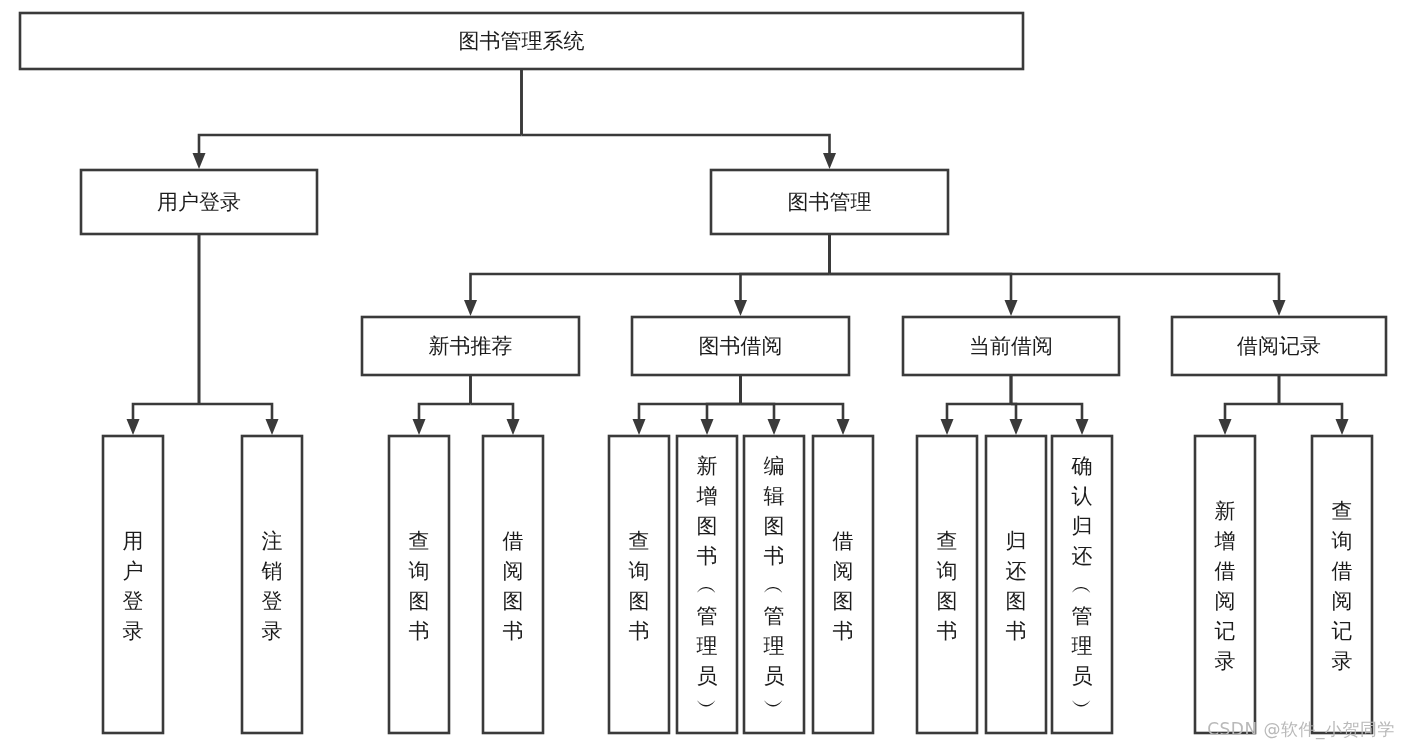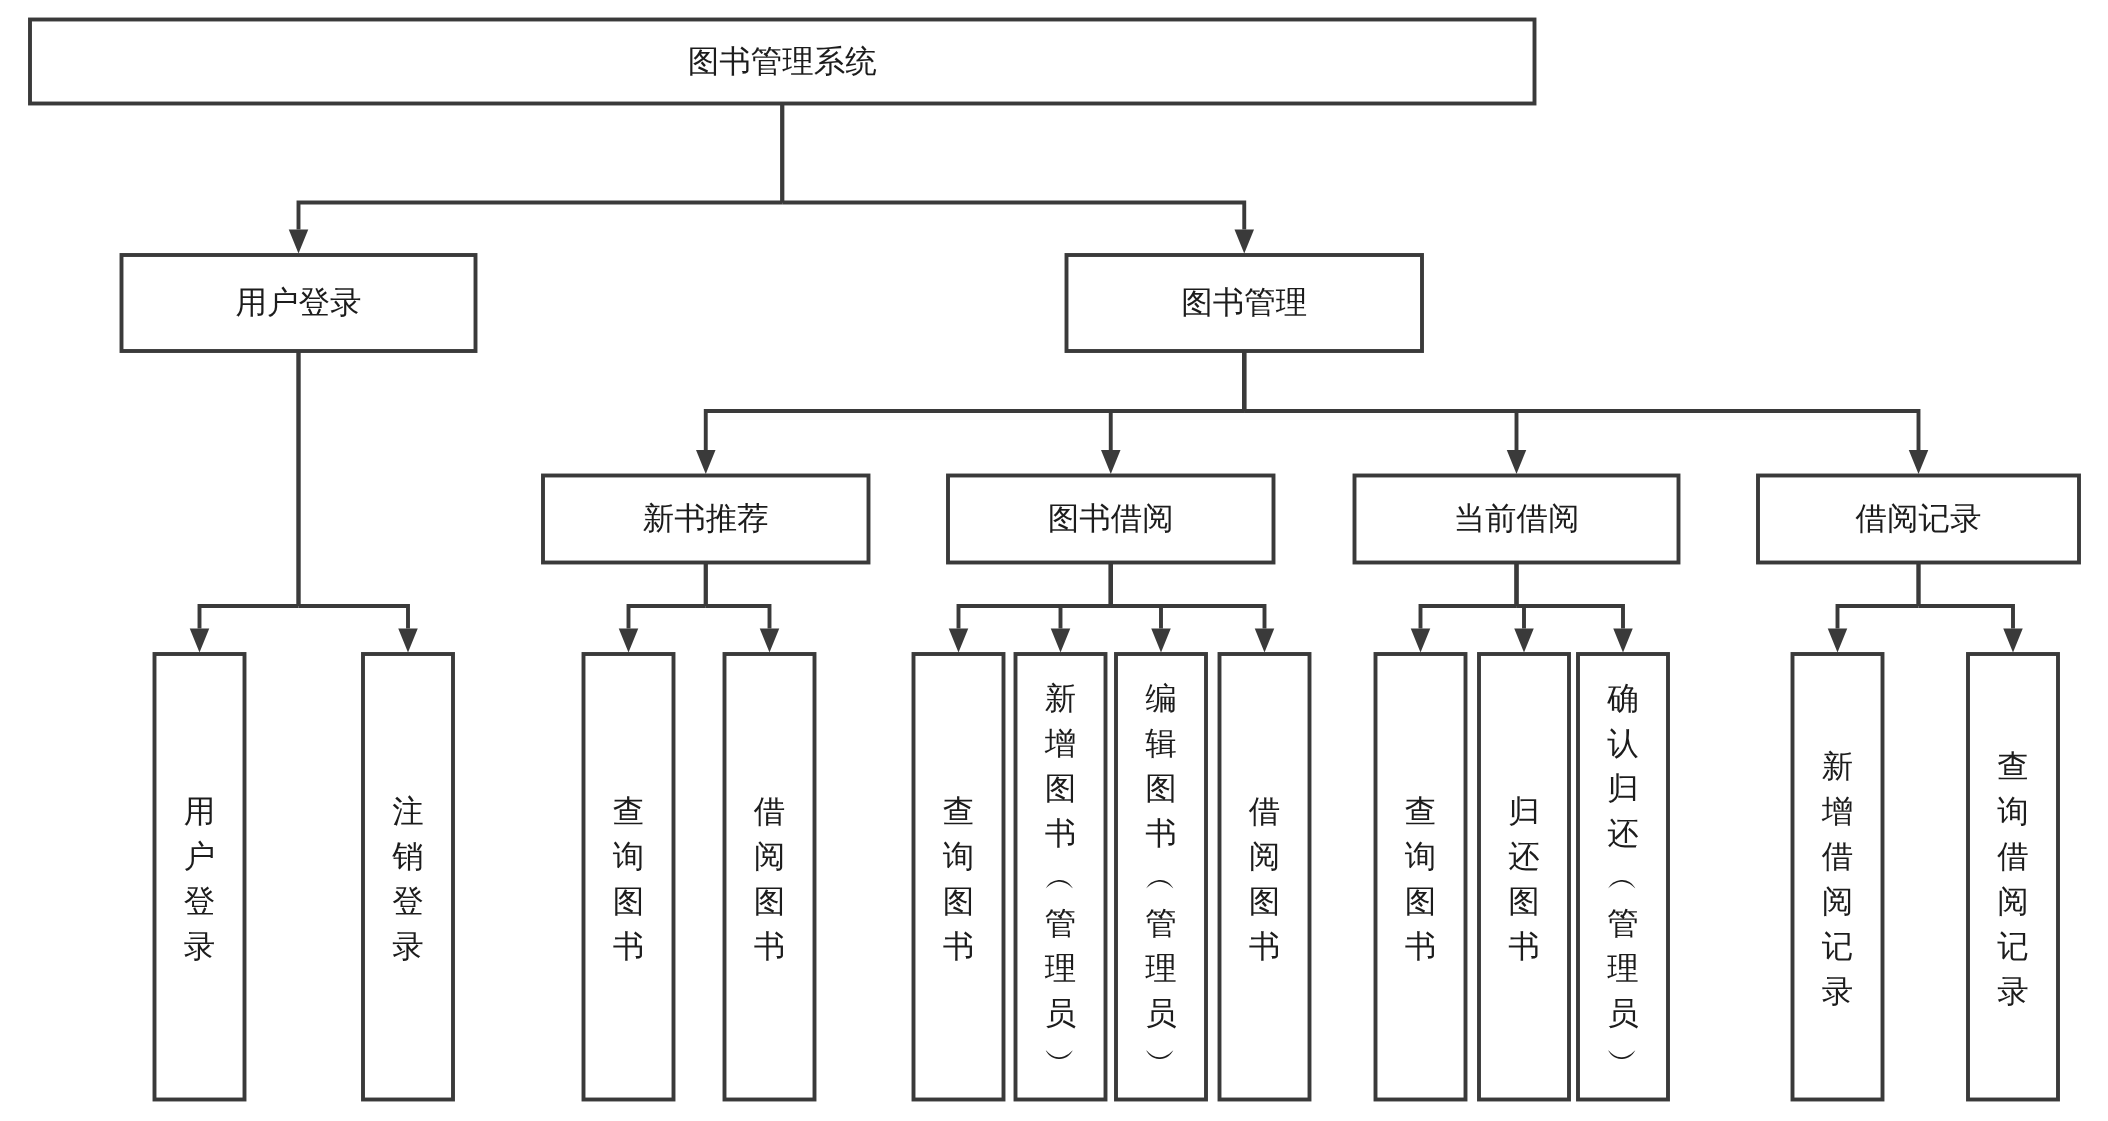--- a/index.html
+++ b/index.html
@@ -246,13 +246,14 @@
         <g>
           <rect class="node-rect" x="1195" y="436" width="60" height="297"></rect>
           <text class="node-label-vertical" x="1225" y="517.9"><tspan x="1225" dy="0">新</tspan><tspan x="1225" dy="30">增</tspan><tspan x="1225" dy="30">借</tspan><tspan x="1225" dy="30">阅</tspan><tspan x="1225" dy="30">记</tspan><tspan x="1225" dy="30">录</tspan></text>
         </g>
         <g>
           <rect class="node-rect" x="1312" y="436" width="60" height="297"></rect>
           <text class="node-label-vertical" x="1342" y="517.9"><tspan x="1342" dy="0">查</tspan><tspan x="1342" dy="30">询</tspan><tspan x="1342" dy="30">借</tspan><tspan x="1342" dy="30">阅</tspan><tspan x="1342" dy="30">记</tspan><tspan x="1342" dy="30">录</tspan></text>
         </g>
       </g>
   </svg>
+  <div class="watermark">CSDN @软件_小贺同学</div>
 </div>
 
 </body></html>

